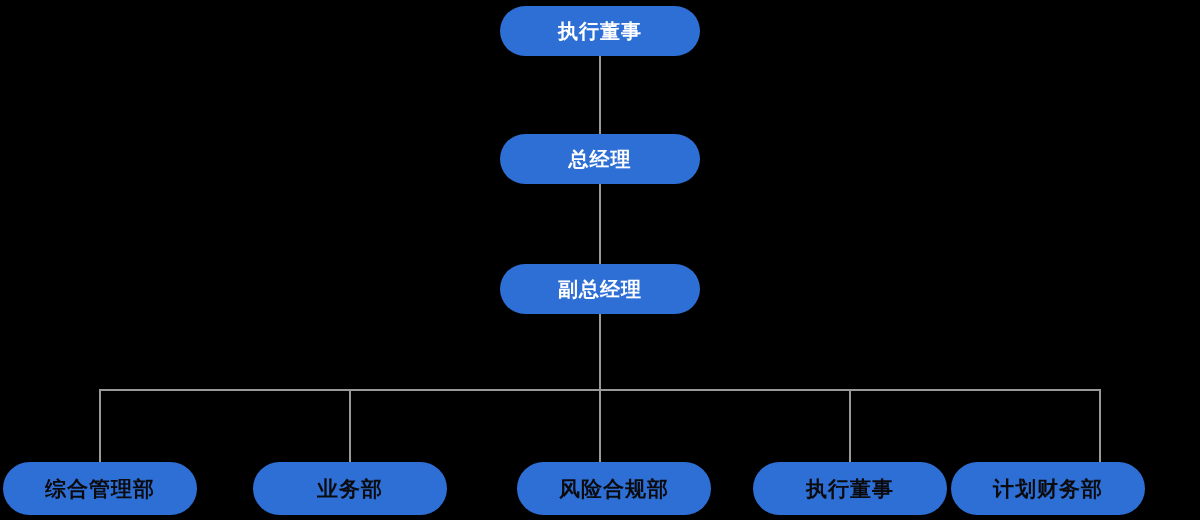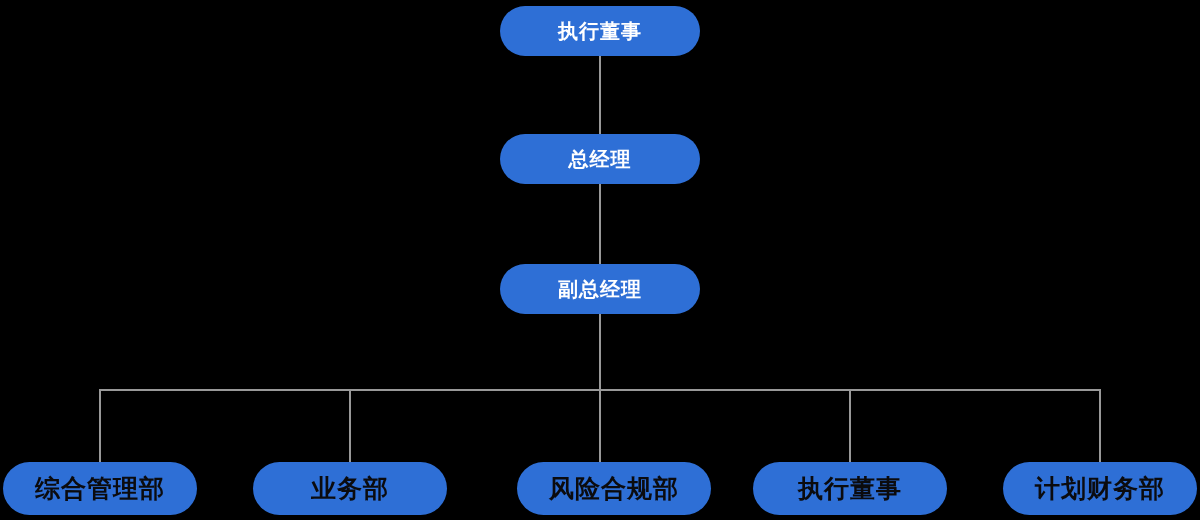--- a/index.html
+++ b/index.html
@@ -36,27 +36,27 @@
     font-size: 20px;
   }
   .n-root  { top: 6px;   }
   .n-gm    { top: 134px; }
   .n-dgm   { top: 264px; }
   .node-dept {
     width: 194px;
     height: 53px;
     top: 462px;
     color: var(--dept-text, #0b0b0e);
-    font-size: 25px;
+    font-size: 21px;
   }
   .d0 { left: 3px;    }
   .d1 { left: 253px;  }
   .d2 { left: 517px;  }
   .d3 { left: 753px;  }
-  .d4 { left: 1003px; }
+  .d4 { left: 951px; }
 
   .line {
     position: absolute;
     background: var(--connector, #999999);
   }
   .v { width: 2px; }
   .h { height: 2px; }
   .l-root-gm   { left: 599px; top: 56px;  height: 78px;  }
   .l-gm-dgm    { left: 599px; top: 184px; height: 80px;  }
   .l-dgm-spine { left: 599px; top: 314px; height: 148px; }

